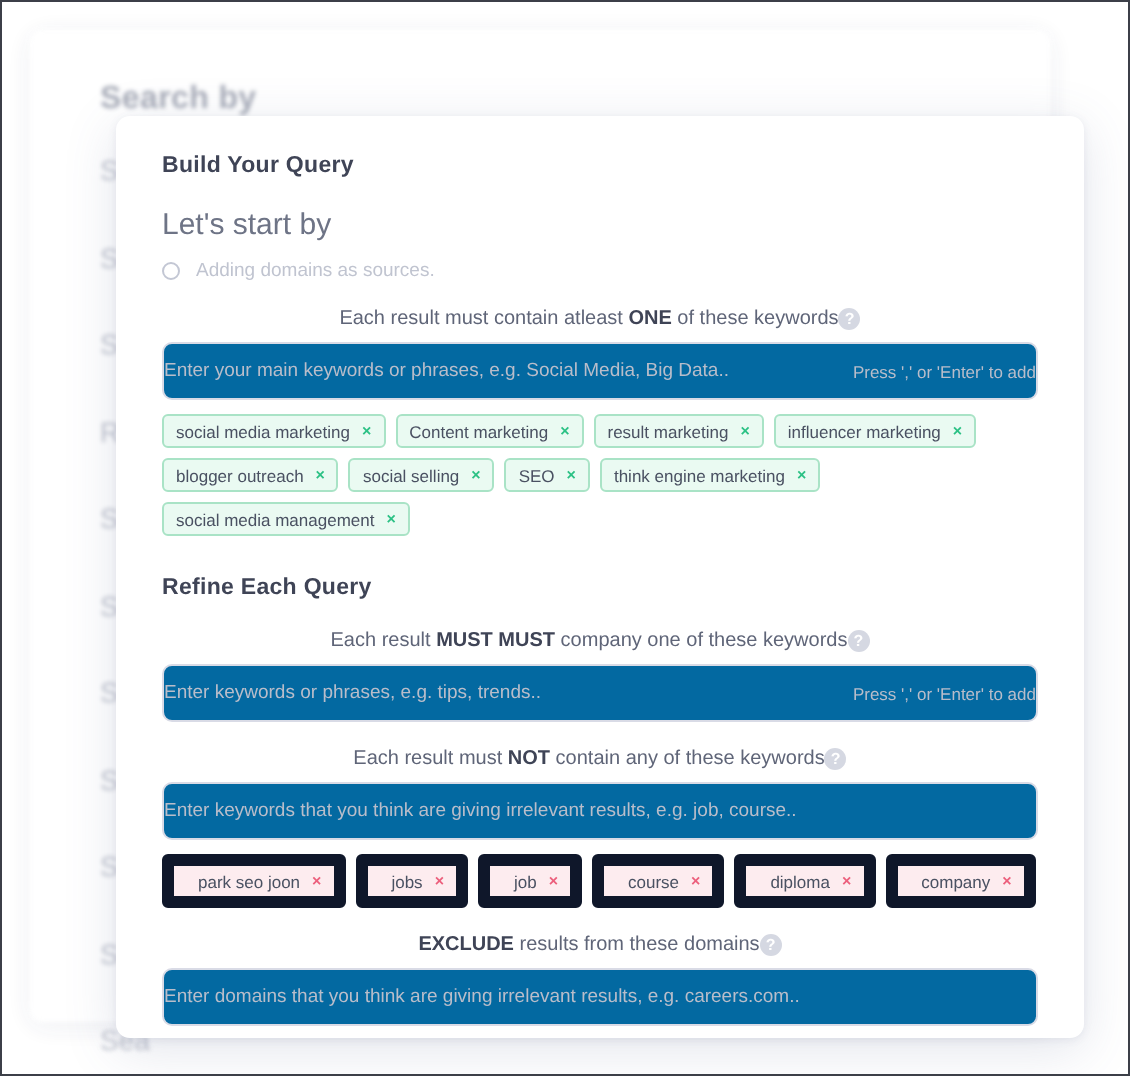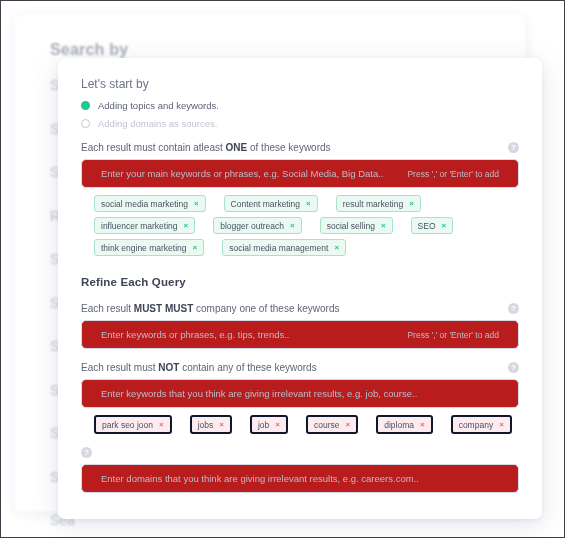--- a/index.html
+++ b/index.html
@@ -72,21 +72,21 @@
   .section-title {
     font-size: 11.5px;
     font-weight: bold;
     color: #3f4456;
     margin: 0 0 15px 0;
     letter-spacing: 0.15px;
   }
   .section-title.refine { margin-top: 20px; }
 
   .lead {
-    font-size: 12px;
+    font-size: 15px;
     color: #6e7486;
     margin: 0 0 9px 0;
   }
 
   .radio-row {
     display: flex;
     align-items: center;
     margin-bottom: 7px;
   }
   .radio-dot {
@@ -98,21 +98,21 @@
     box-sizing: border-box;
   }
   .radio-dot.on  { background: #1ec98c; }
   .radio-dot.off { background: #ffffff; border: 1.2px solid #c3c7d4; }
   .radio-label      { font-size: 9.5px; color: #5b6174; }
   .radio-label.dim  { color: #c0c4d0; }
 
   .field-label-row {
     display: flex;
     align-items: center;
-    justify-content: space-between;
+    justify-content: center;
     margin: 13px 0 6px 0;
   }
   .field-label {
     font-size: 10px;
     color: #5f6578;
   }
   .field-label b { color: #3f4456; font-weight: bold; }
 
   .help-icon {
     width: 11px;
@@ -125,24 +125,24 @@
     text-align: center;
     flex: none;
     font-weight: bold;
   }
 
   .input-box {
     position: relative;
     height: 27px;
     border: 1px solid #d9dbe6;
     border-radius: 5px;
-    background: #b91c1c;
+    background: #0369a1;
     display: flex;
     align-items: center;
-    padding: 0 19px;
+    padding: 0 0;
     box-sizing: border-box;
   }
   .input-box.tall { height: 29px; }
   .placeholder {
     font-size: 9.5px;
     color: #b9bdca;
     flex: 1;
     white-space: nowrap;
     overflow: hidden;
   }
@@ -160,31 +160,31 @@
     margin-top: 7px;
   }
   .tag {
     display: inline-flex;
     align-items: center;
     font-size: 8.5px;
     border-radius: 3px;
     padding: 2.5px 6px;
     white-space: nowrap;
     box-sizing: border-box;
-    margin-left: 13px;
   }
   .tag.green {
     background: #eafaf2;
     border: 1px solid #a9e3c6;
     color: #4a5162;
   }
   .tag.red {
     background: #fdecef;
-    border: 2px solid #0f172a;
+    border: 6px solid #0f172a;
     color: #4a5162;
+    padding-left: 12px;
   }
   .tag-x {
     margin-left: 6px;
     font-size: 8px;
     font-weight: bold;
   }
   .tag.green .tag-x { color: #2cc185; }
   .tag.red   .tag-x { color: #ec5f7c; }
 </style>
 </head>
@@ -204,27 +204,24 @@
         <div class="bg-row">Sea</div>
         <div class="bg-row">Sea</div>
         <div class="bg-row">Sea</div>
         <div class="bg-row">Sea</div>
         <div class="bg-row">Sea</div>
       </div>
   </div>
 
   <div id="modal">
 
+    <div class="section-title">Build Your Query</div>
 
     <div class="lead">Let's start by</div>
 
-    <div class="radio-row">
-      <span class="radio-dot on"></span>
-      <span class="radio-label">Adding topics and keywords.</span>
-    </div>
     <div class="radio-row">
       <span class="radio-dot off"></span>
       <span class="radio-label dim">Adding domains as sources.</span>
     </div>
 
     <div class="field-label-row">
       <span class="field-label"><span>Each result must contain atleast </span><b>ONE</b><span> of these keywords</span></span>
       <span class="help-icon">?</span>
     </div>
 
@@ -314,20 +311,21 @@
           <span>diploma</span>
           <span class="tag-x">×</span>
         </span>
         <span class="tag red">
           <span>company</span>
           <span class="tag-x">×</span>
         </span>
       </div>
 
     <div class="field-label-row">
+      <span class="field-label"><b>EXCLUDE</b><span> results from these domains</span></span>
       <span class="help-icon">?</span>
     </div>
 
     <div class="input-box tall">
       <span class="placeholder">Enter domains that you think are giving irrelevant results, e.g. careers.com..</span>
     </div>
 
   </div>
 </div>
 

